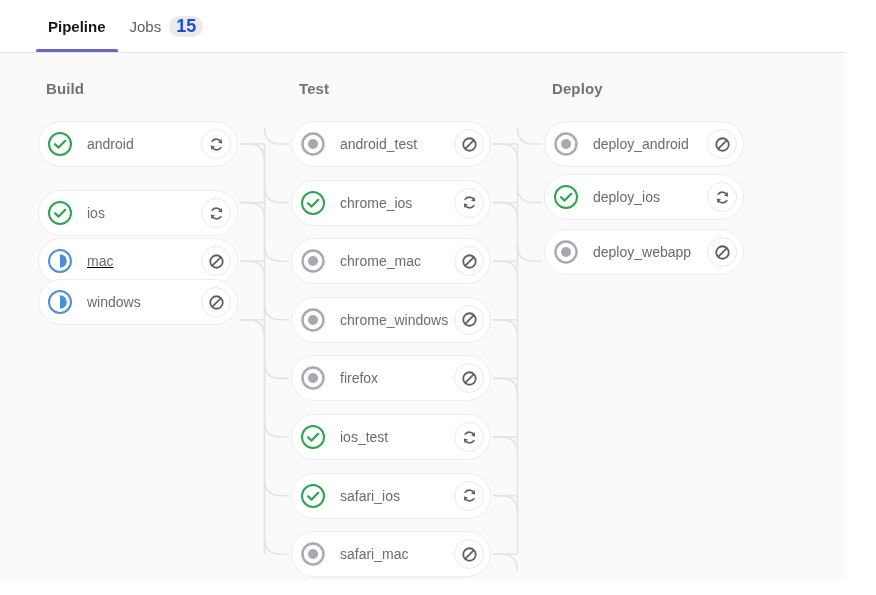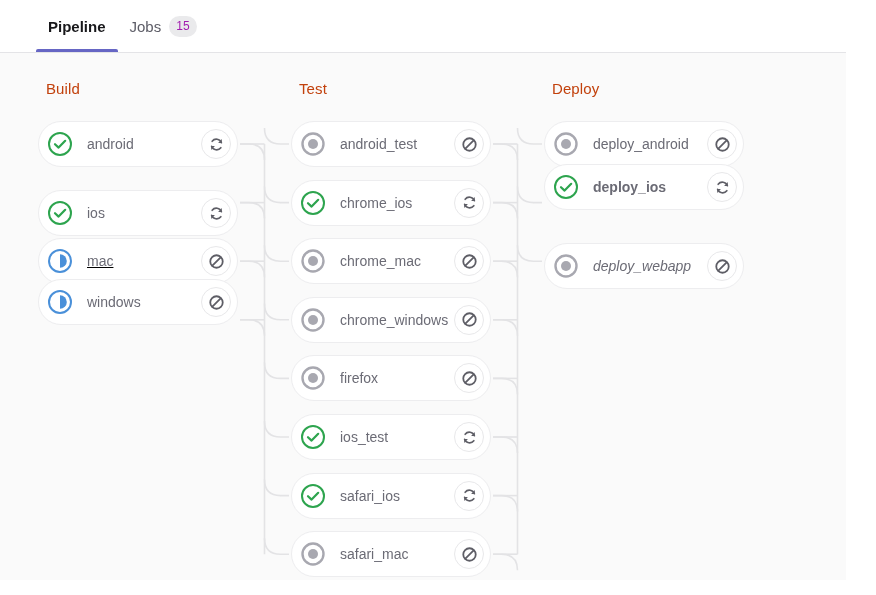--- a/index.html
+++ b/index.html
@@ -58,23 +58,23 @@
   }
   .tab-badge {
     display: inline-flex;
     align-items: center;
     justify-content: center;
     min-width: 26px;
     height: 21px;
     padding: 0 7px;
     border-radius: 11px;
     background: #eaeaec;
-    color: #a21caf;
-    font-size: 12px;
-    font-weight: normal;
+    color: #1d4ed8;
+    font-size: 18px;
+    font-weight: bold;
     line-height: 1;
   }
 
   
   .canvas {
     position: absolute;
     left: 0; top: 53px;
     width: 846px;
     height: 527px;
     background: #fafafa;
@@ -85,22 +85,22 @@
     position: absolute;
     left: 0; top: 0;
     width: 846px;
     height: 527px;
     pointer-events: none;
   }
 
   .col-title {
     position: absolute;
     font-size: 15px;
-    font-weight: normal;
-    color: #c2410c;
+    font-weight: bold;
+    color: #737373;
     letter-spacing: 0.1px;
   }
 
   
   .node {
     position: absolute;
     width: 200px;
     height: 46px;
     background: #ffffff;
     border: 1px solid #ededef;
@@ -387,36 +387,36 @@
             <circle cx="13" cy="13" r="5" fill="#a8a8b0"></circle>
           </svg>
           <span class="node-label">deploy_android</span>
           <button class="node-action">
             <svg viewBox="0 0 18 18" width="17" height="17">
               <circle cx="9" cy="9" r="6.6" fill="none" stroke="#5e5e66" stroke-width="1.9"></circle>
               <line x1="4.6" y1="13.4" x2="13.4" y2="4.6" stroke="#5e5e66" stroke-width="1.9" stroke-linecap="round"></line>
             </svg>
           </button>
         </div>
-        <div class="node" style="left: 544px; top: 111px; font-weight: bold;">
+        <div class="node" style="left: 544px; top: 121px;">
           <svg viewBox="0 0 26 26" width="26" height="26" class="node-status">
             <circle cx="13" cy="13" r="11" fill="none" stroke="#2da44e" stroke-width="2"></circle>
             <path d="M8 13.2 L11.6 16.6 L18.2 9.8" fill="none" stroke="#2da44e" stroke-width="2.2" stroke-linecap="round" stroke-linejoin="round"></path>
           </svg>
           <span class="node-label">deploy_ios</span>
           <button class="node-action">
             <svg viewBox="0 0 18 18" width="17" height="17">
               <path d="M14.2 7.1 A5.6 5.6 0 0 0 4.4 5.6" fill="none" stroke="#5e5e66" stroke-width="1.7" stroke-linecap="round"></path>
               <path d="M14.6 3.3 L14.6 7.3 L10.7 7.3 Z" fill="#5e5e66"></path>
               <path d="M3.8 10.9 A5.6 5.6 0 0 0 13.6 12.4" fill="none" stroke="#5e5e66" stroke-width="1.7" stroke-linecap="round"></path>
               <path d="M3.4 14.7 L3.4 10.7 L7.3 10.7 Z" fill="#5e5e66"></path>
             </svg>
           </button>
         </div>
-        <div class="node" style="left: 544px; top: 190px; font-style: italic;">
+        <div class="node" style="left: 544px; top: 176px;">
           <svg viewBox="0 0 26 26" width="26" height="26" class="node-status">
             <circle cx="13" cy="13" r="10.5" fill="none" stroke="#a8a8b0" stroke-width="2.4"></circle>
             <circle cx="13" cy="13" r="5" fill="#a8a8b0"></circle>
           </svg>
           <span class="node-label">deploy_webapp</span>
           <button class="node-action">
             <svg viewBox="0 0 18 18" width="17" height="17">
               <circle cx="9" cy="9" r="6.6" fill="none" stroke="#5e5e66" stroke-width="1.9"></circle>
               <line x1="4.6" y1="13.4" x2="13.4" y2="4.6" stroke="#5e5e66" stroke-width="1.9" stroke-linecap="round"></line>
             </svg>

